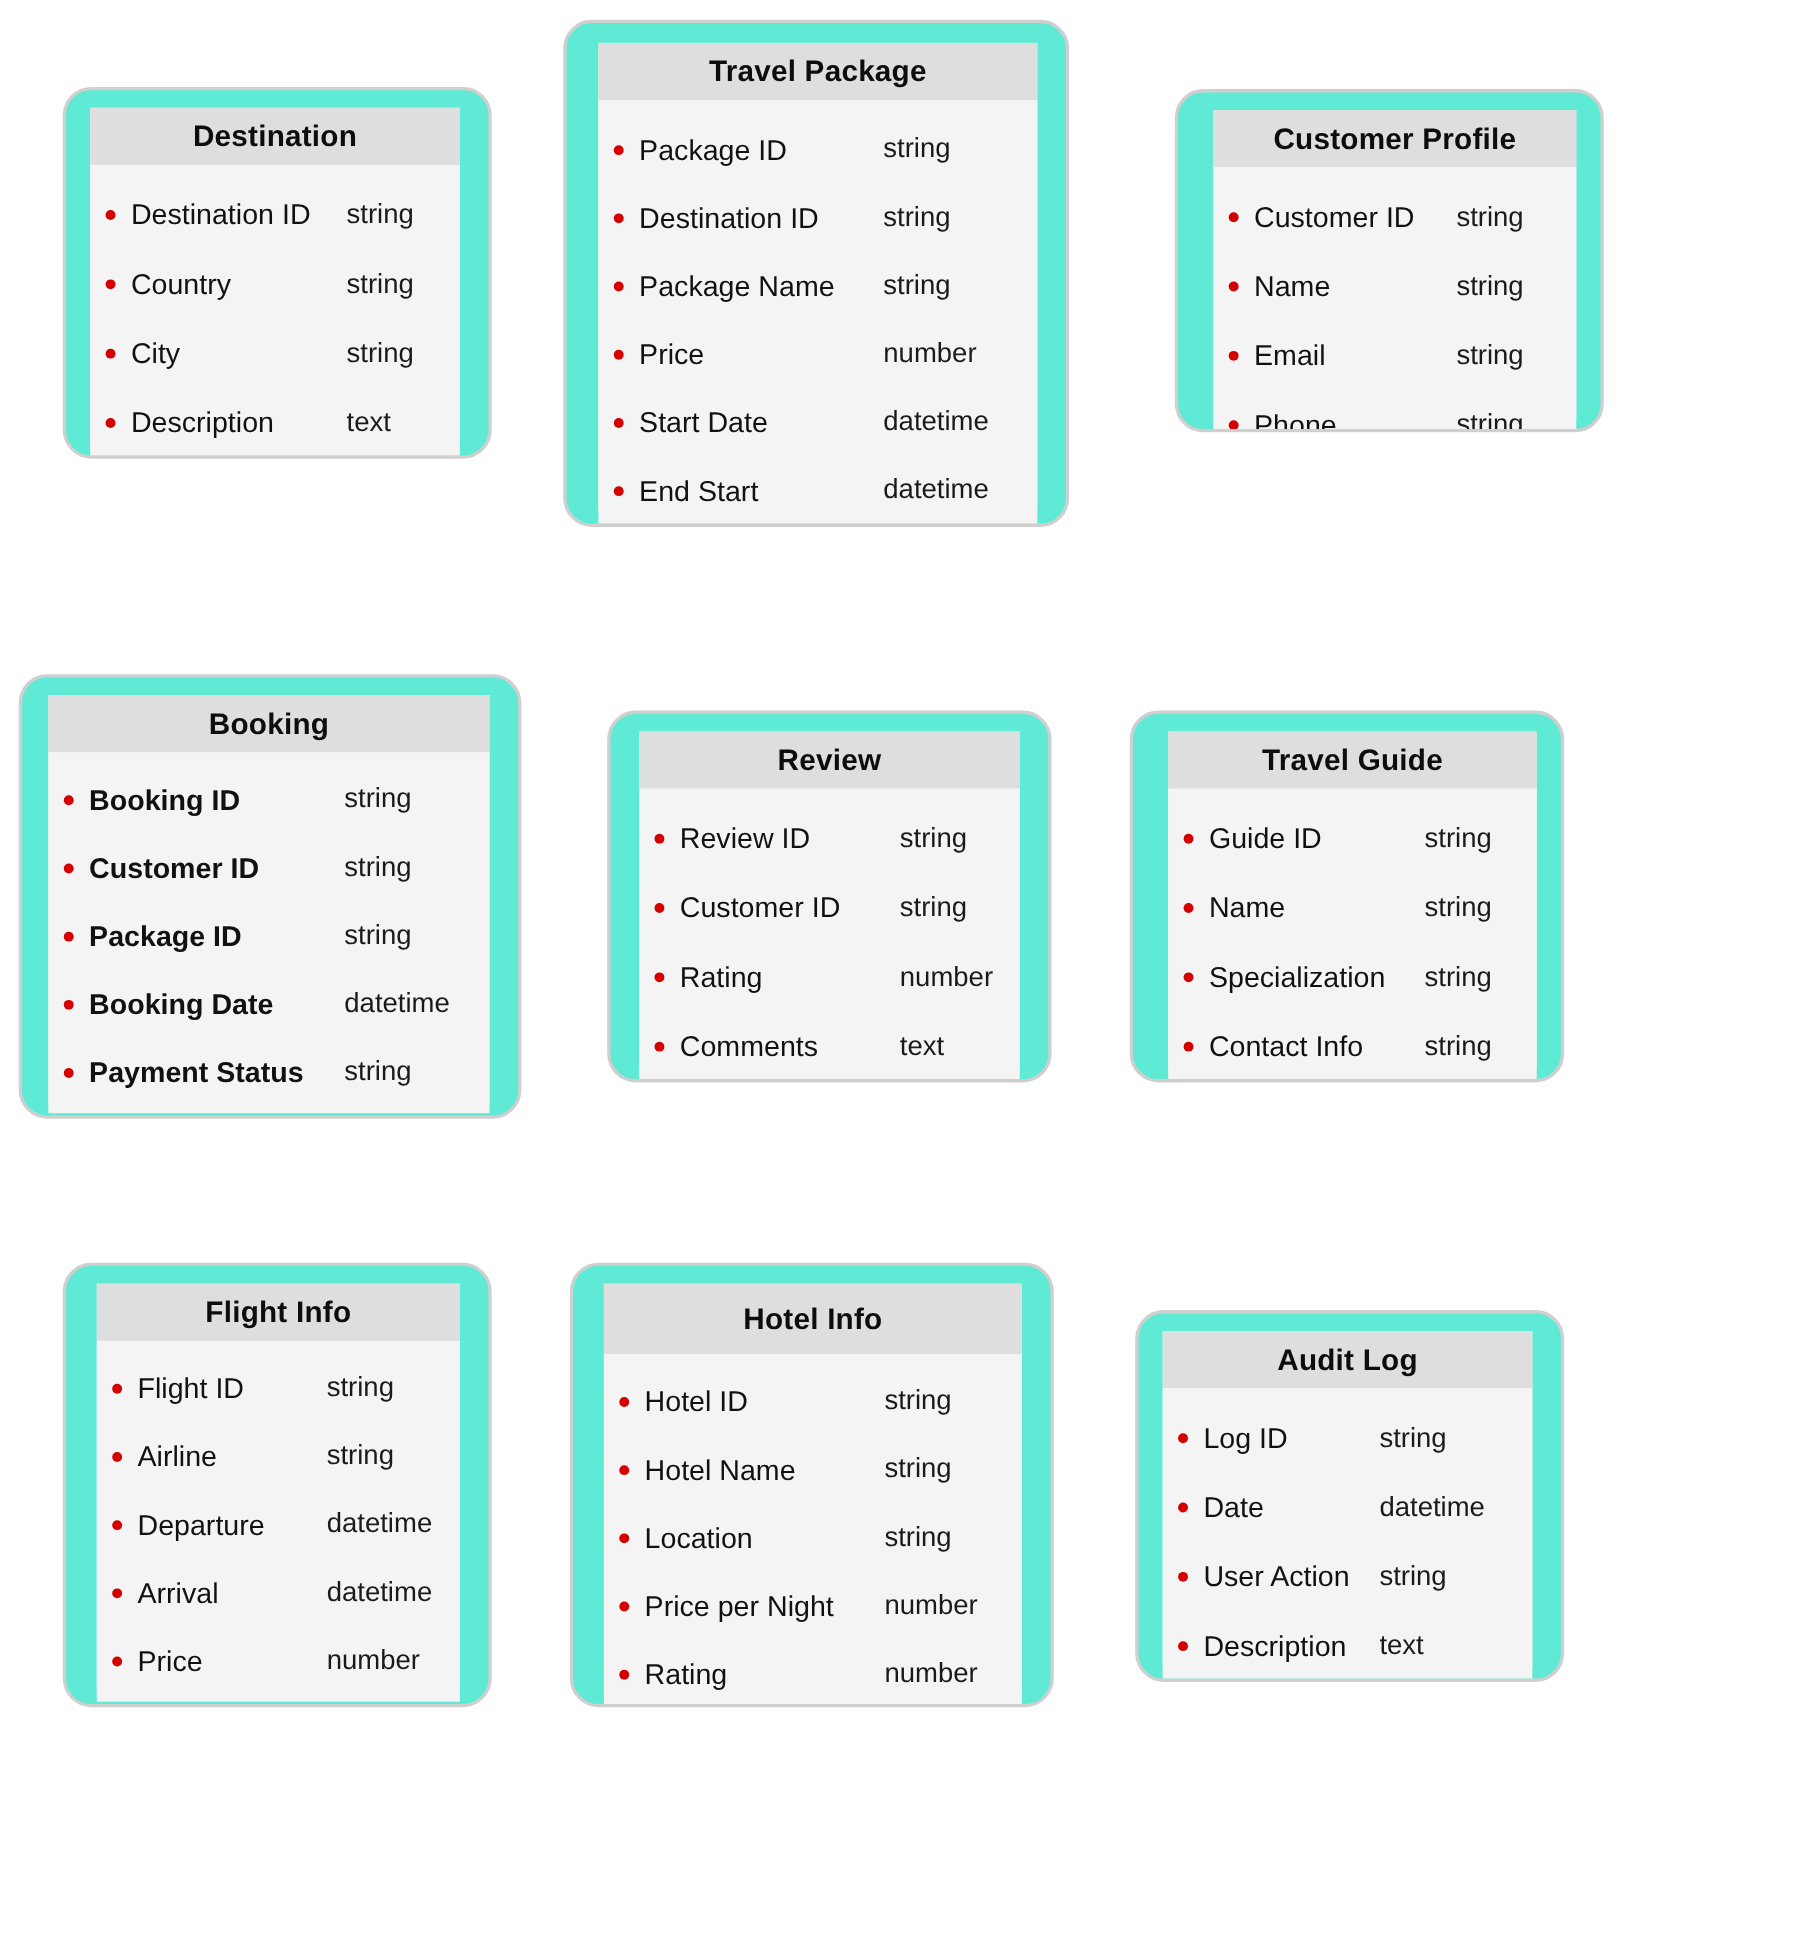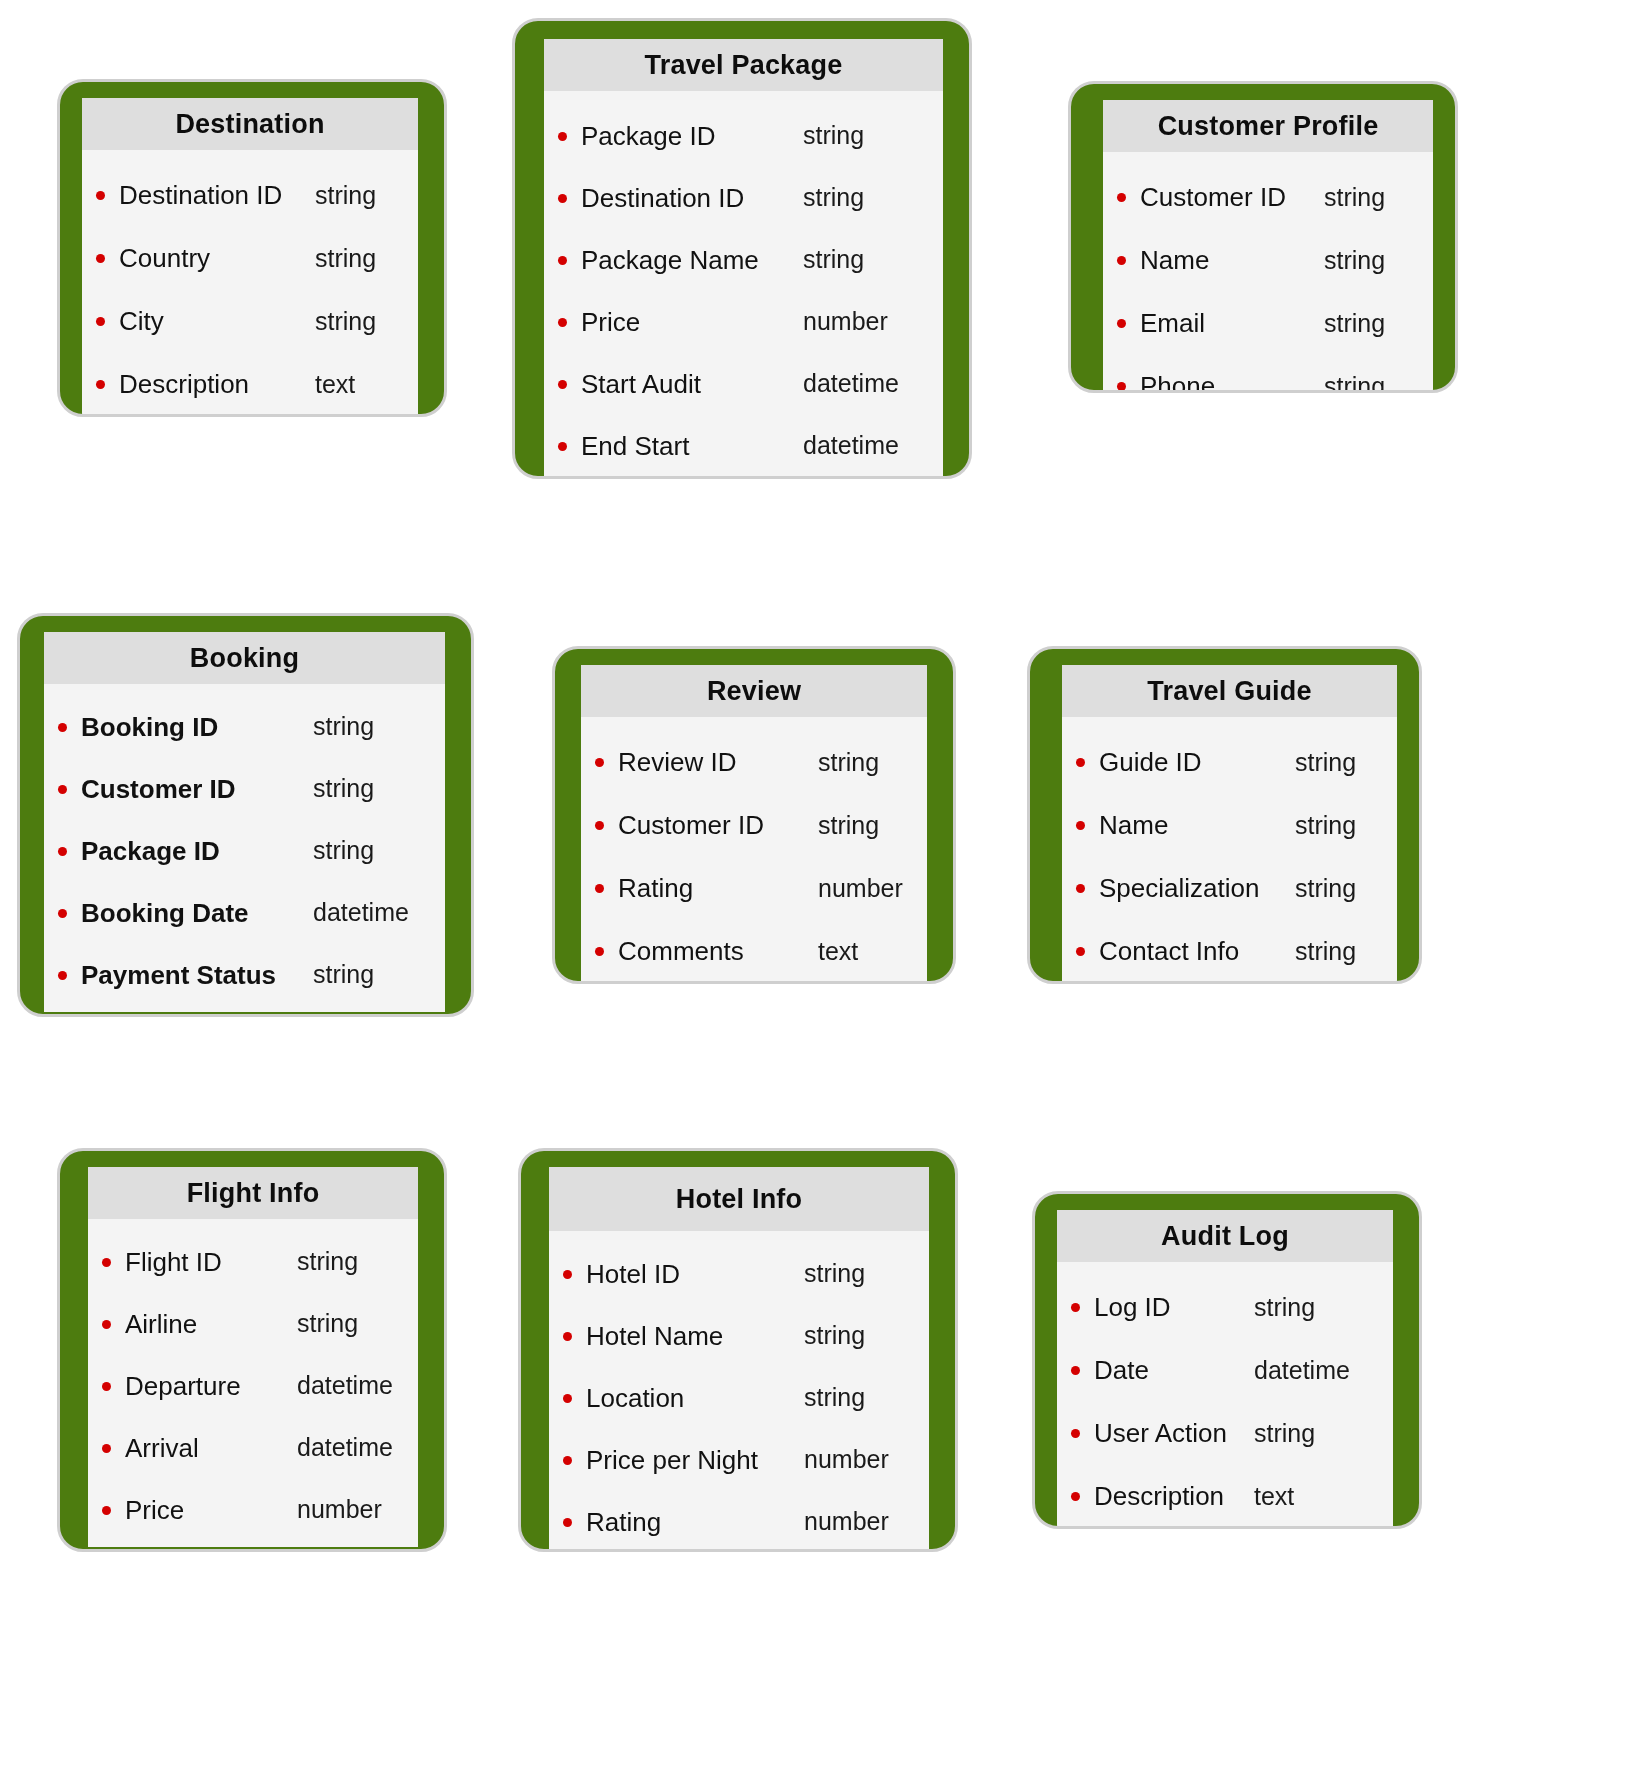--- a/index.html
+++ b/index.html
@@ -19,21 +19,21 @@
 
   #canvas {
     position: relative;
     width: 1637px;
     height: 1779px;
   }
 
   
   .entity {
     position: absolute;
-    background: #4d7c0f;
+    background: #5eead4;
     border: 3px solid #cfcfcf;
     border-radius: 26px;
     padding: 0;
     overflow: hidden;
   }
 
   .entity-inner {
     position: absolute;
     left: 18px;
     right: 0;
@@ -222,21 +222,21 @@
           <span class="field-name">Package Name</span>
           <span class="field-type">string</span>
         </div>
         <div class="field-row">
           <span class="bullet"></span>
           <span class="field-name">Price</span>
           <span class="field-type">number</span>
         </div>
         <div class="field-row">
           <span class="bullet"></span>
-          <span class="field-name">Start Audit</span>
+          <span class="field-name">Start Date</span>
           <span class="field-type">datetime</span>
         </div>
         <div class="field-row">
           <span class="bullet"></span>
           <span class="field-name">End Start</span>
           <span class="field-type">datetime</span>
         </div>
       </div>
     </div>
   </div>

